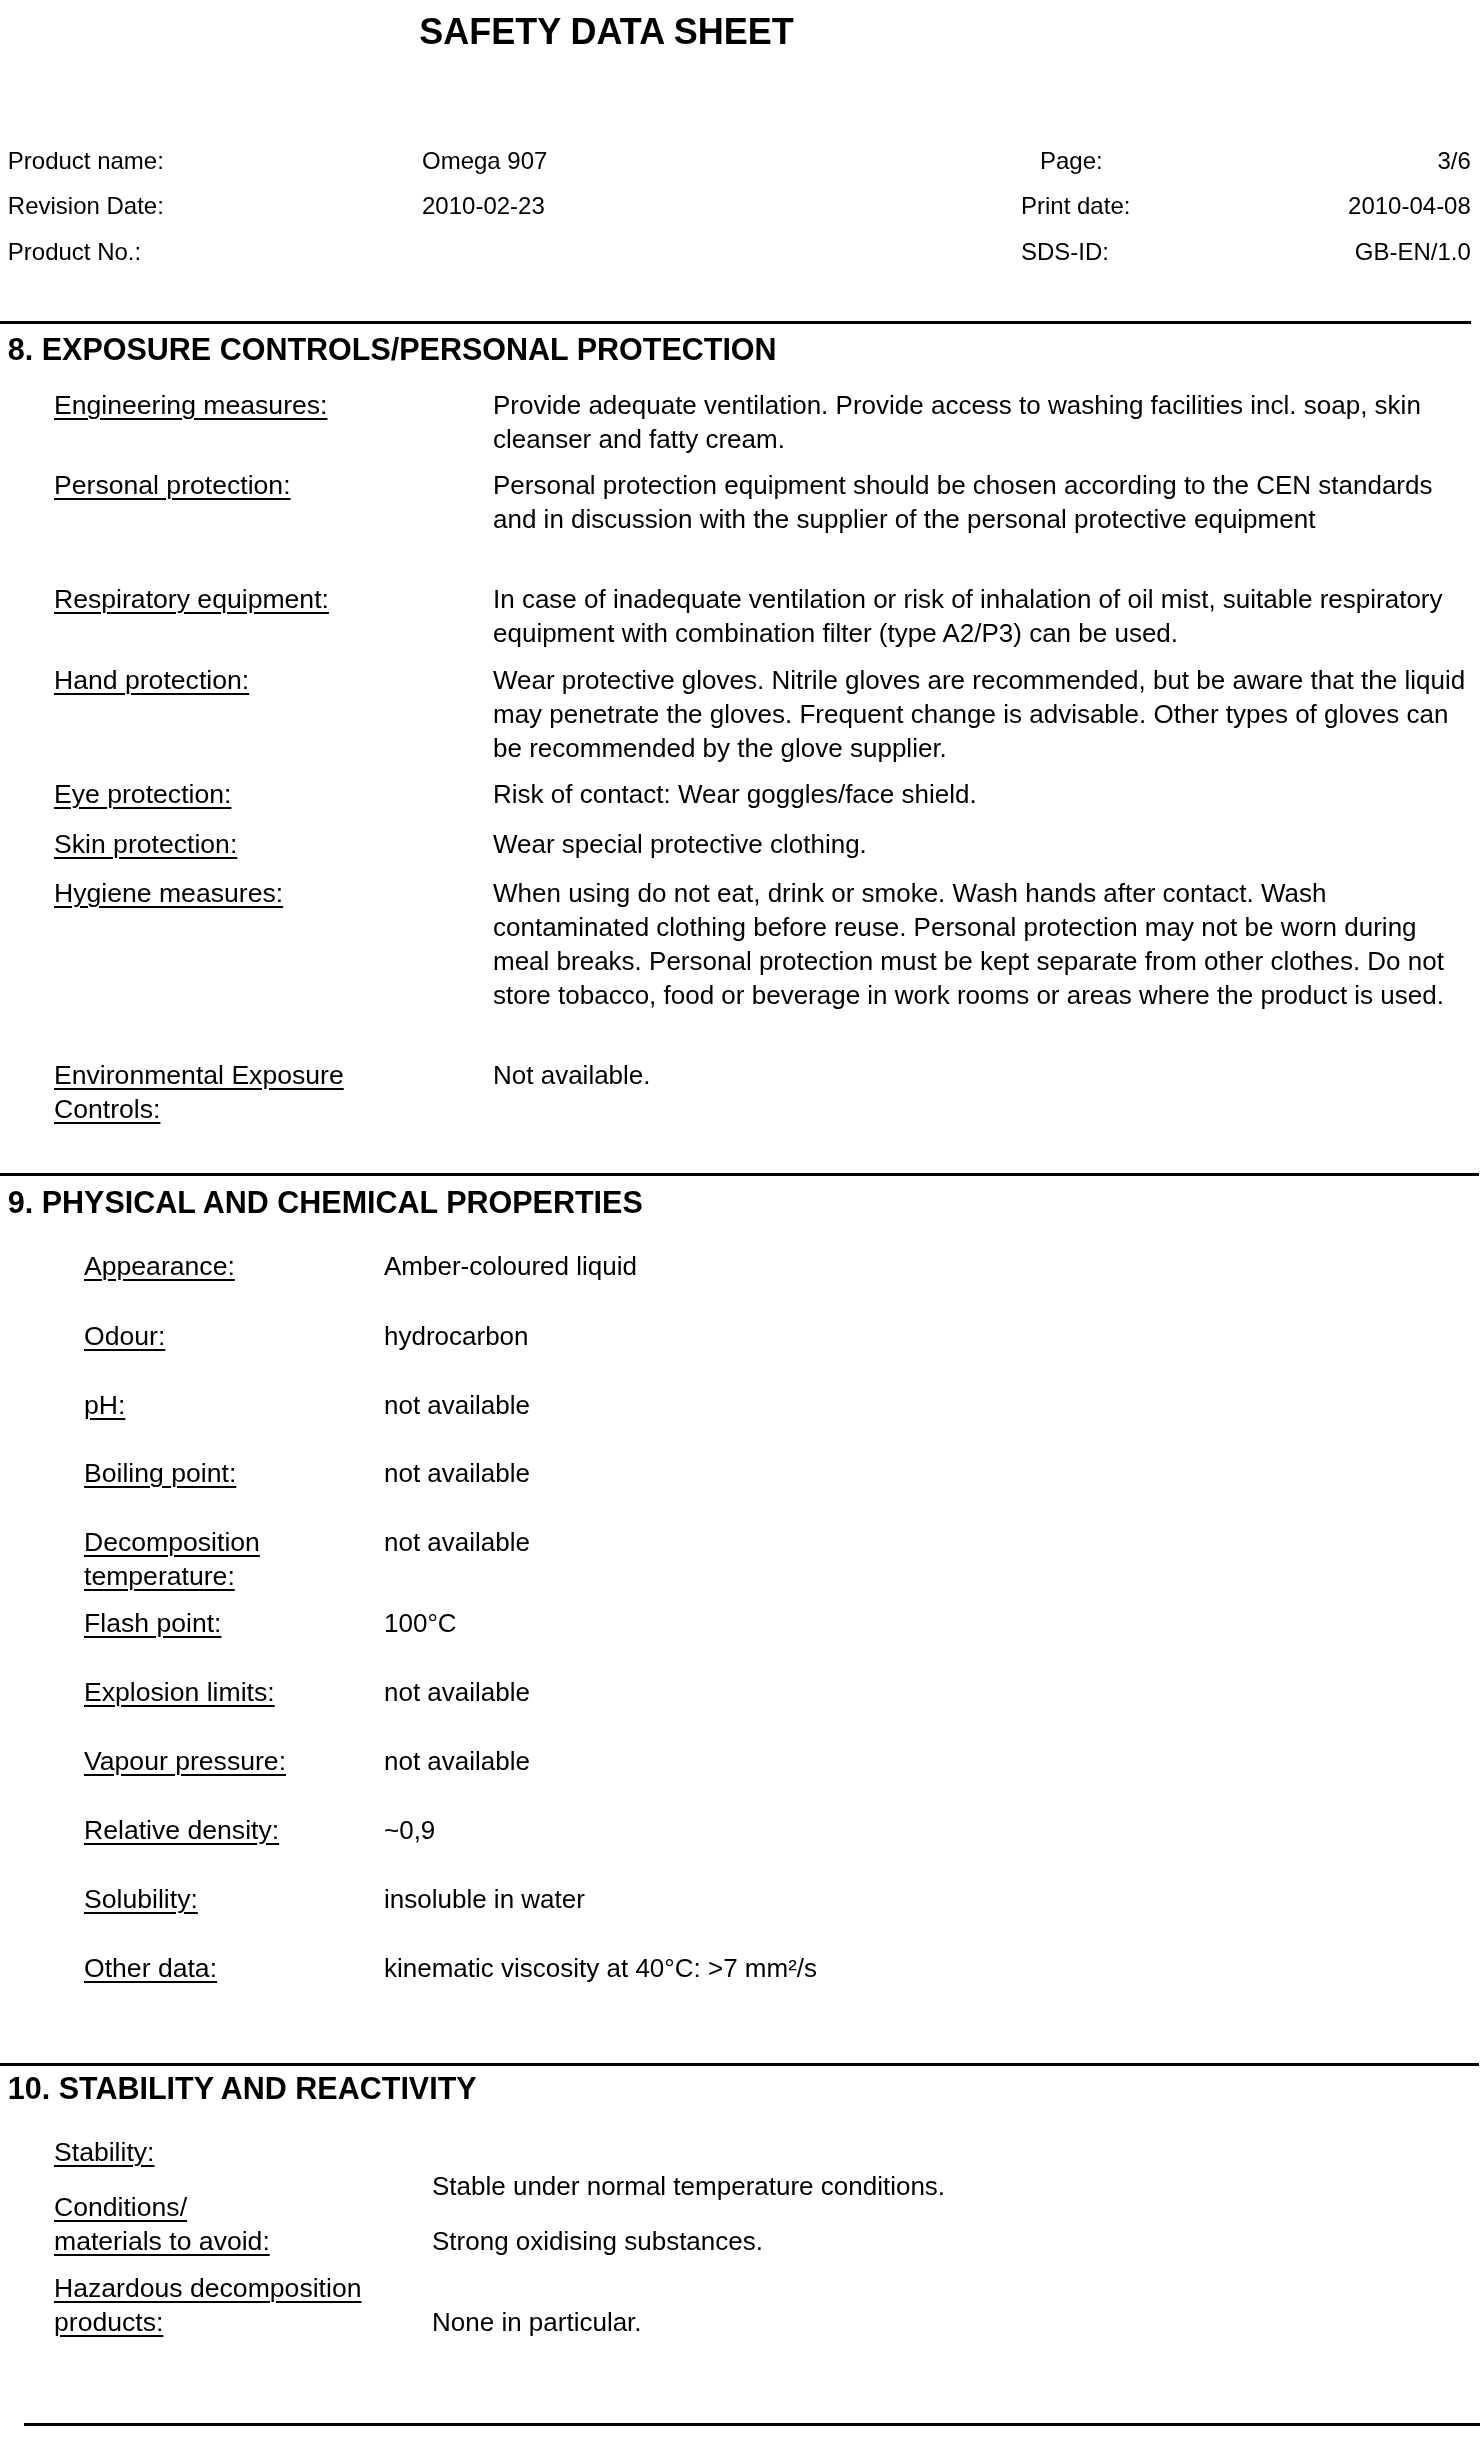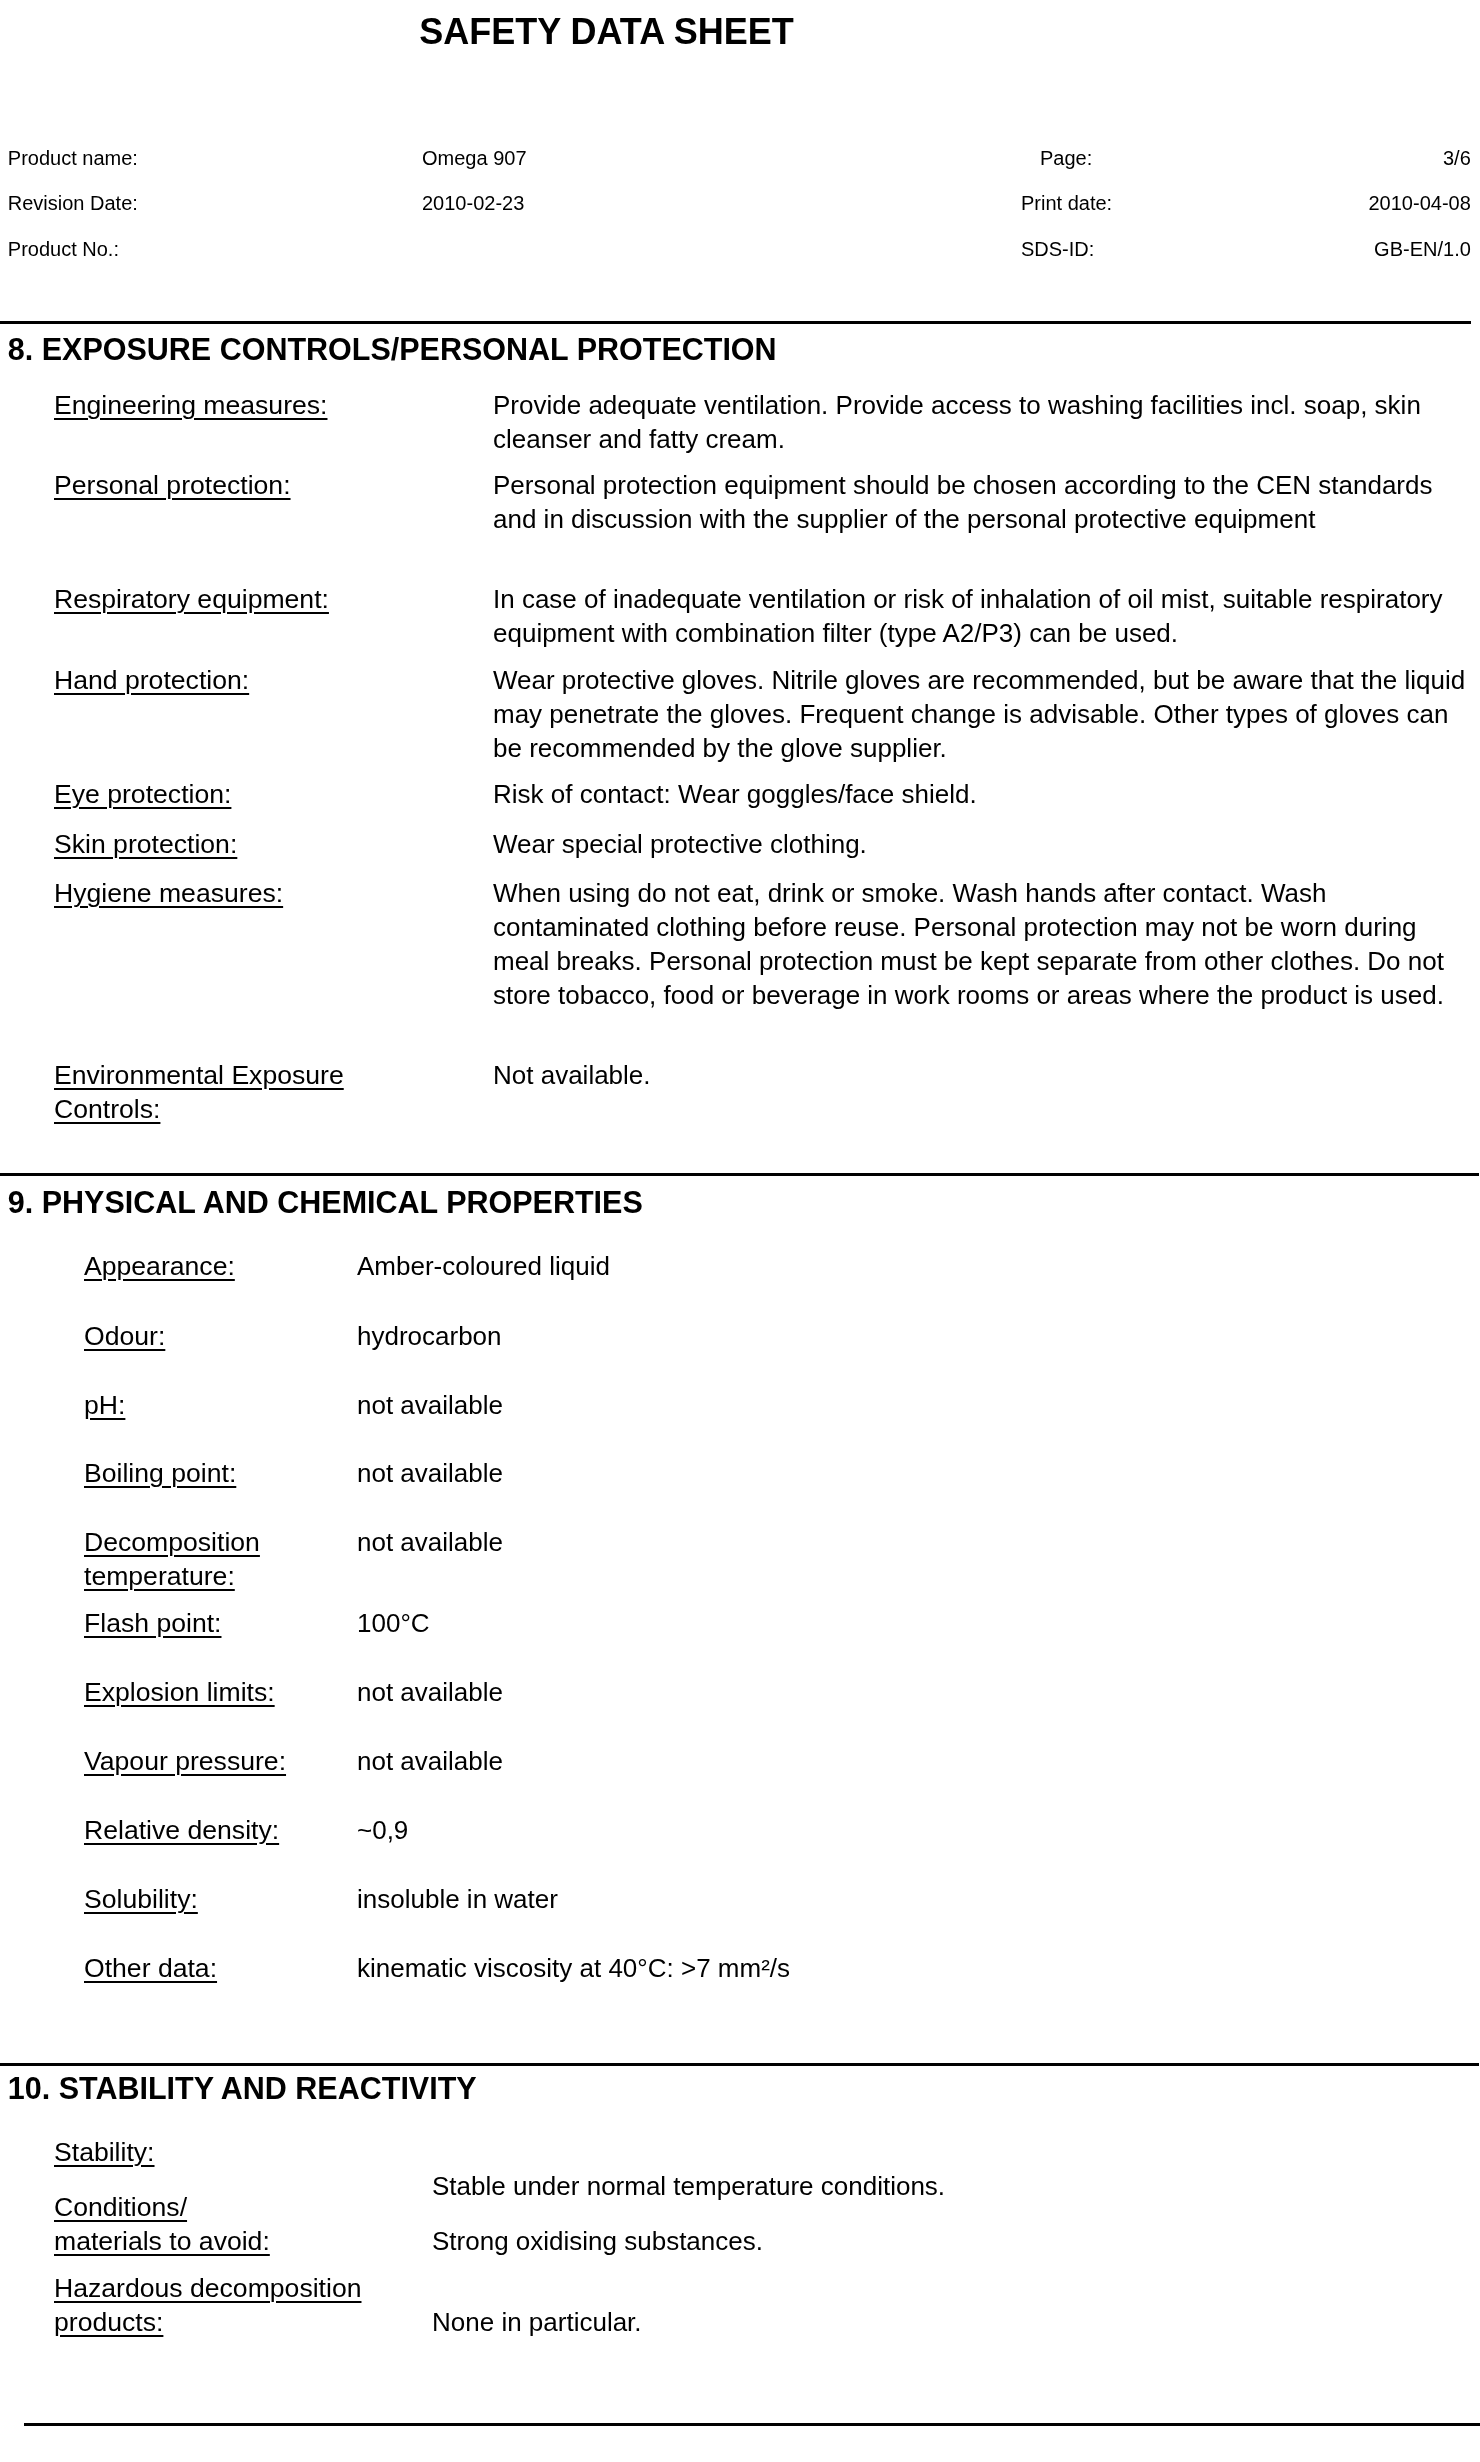--- a/index.html
+++ b/index.html
@@ -5,33 +5,33 @@
   html, body { margin: 0; padding: 0; background: #ffffff; }
   body {
     width: 1481px; height: 2462px; position: relative; overflow: hidden;
     font-family: "Liberation Sans", sans-serif; color: #000000;
   }
   .abs { position: absolute; white-space: nowrap; }
   .doc-title {
     position: absolute; left: 0; width: 1213px; top: 11px; text-align: center;
     font-weight: bold; font-size: 36px; letter-spacing: 0px;
   }
-  .hdr { font-size: 20px; }
+  .hdr { font-size: 24px; }
   .hdr-right-val { text-align: right; right: 10.2px; }
   .rule { position: absolute; height: 3.1px; background: #000; }
   .sec-title { position: absolute; left: 7.8px; font-weight: bold; font-size: 30.5px; white-space: nowrap; }
   .row { position: absolute; left: 0; width: 1481px; }
   .lbl {
     position: absolute; left: 54px; font-size: 26.6px; line-height: 34px;
     text-decoration: underline; text-underline-offset: 3.9px; text-decoration-thickness: 1.6px;
   }
   .val { position: absolute; font-size: 26px; line-height: 34px; }
   .s8 .val { left: 493px; width: 986px; }
   .s8 .lbl { width: 368px; }
-  .s9 .val { left: 357px; width: 1079px; white-space: nowrap; }
+  .s9 .val { left: 384px; width: 1079px; white-space: nowrap; }
   .s9 .lbl { width: 235px; margin-left: 30px; }
   .s10 .val { left: 432px; width: 1017px; white-space: nowrap; margin-top: 34px; }
   .s10 .lbl { width: 368px; }
 </style>
 </head>
 <body>
 
 <div class="doc-title">SAFETY DATA SHEET</div>
 
 <div>

